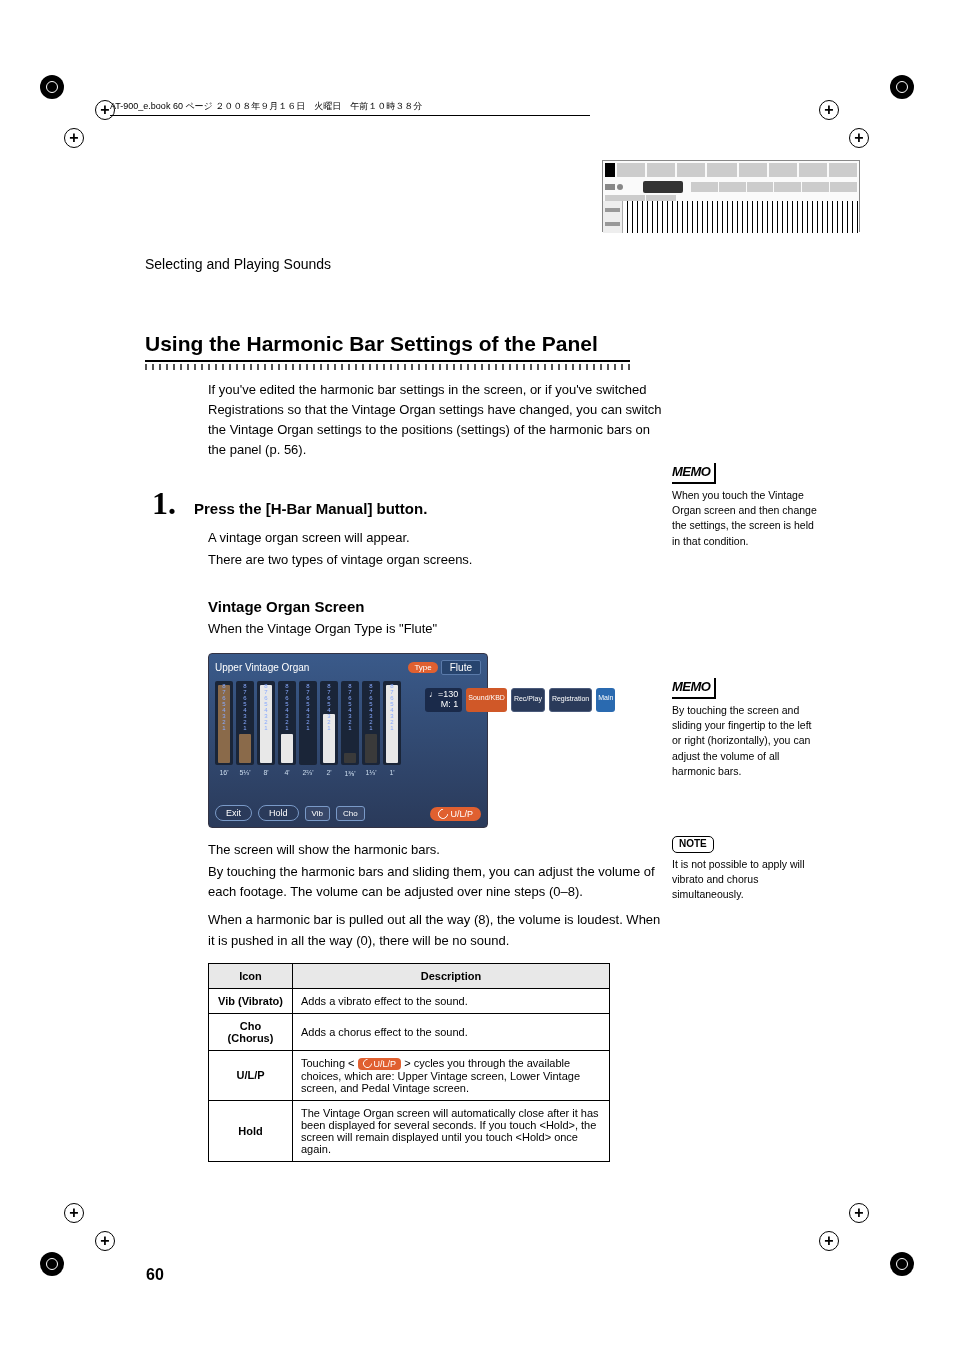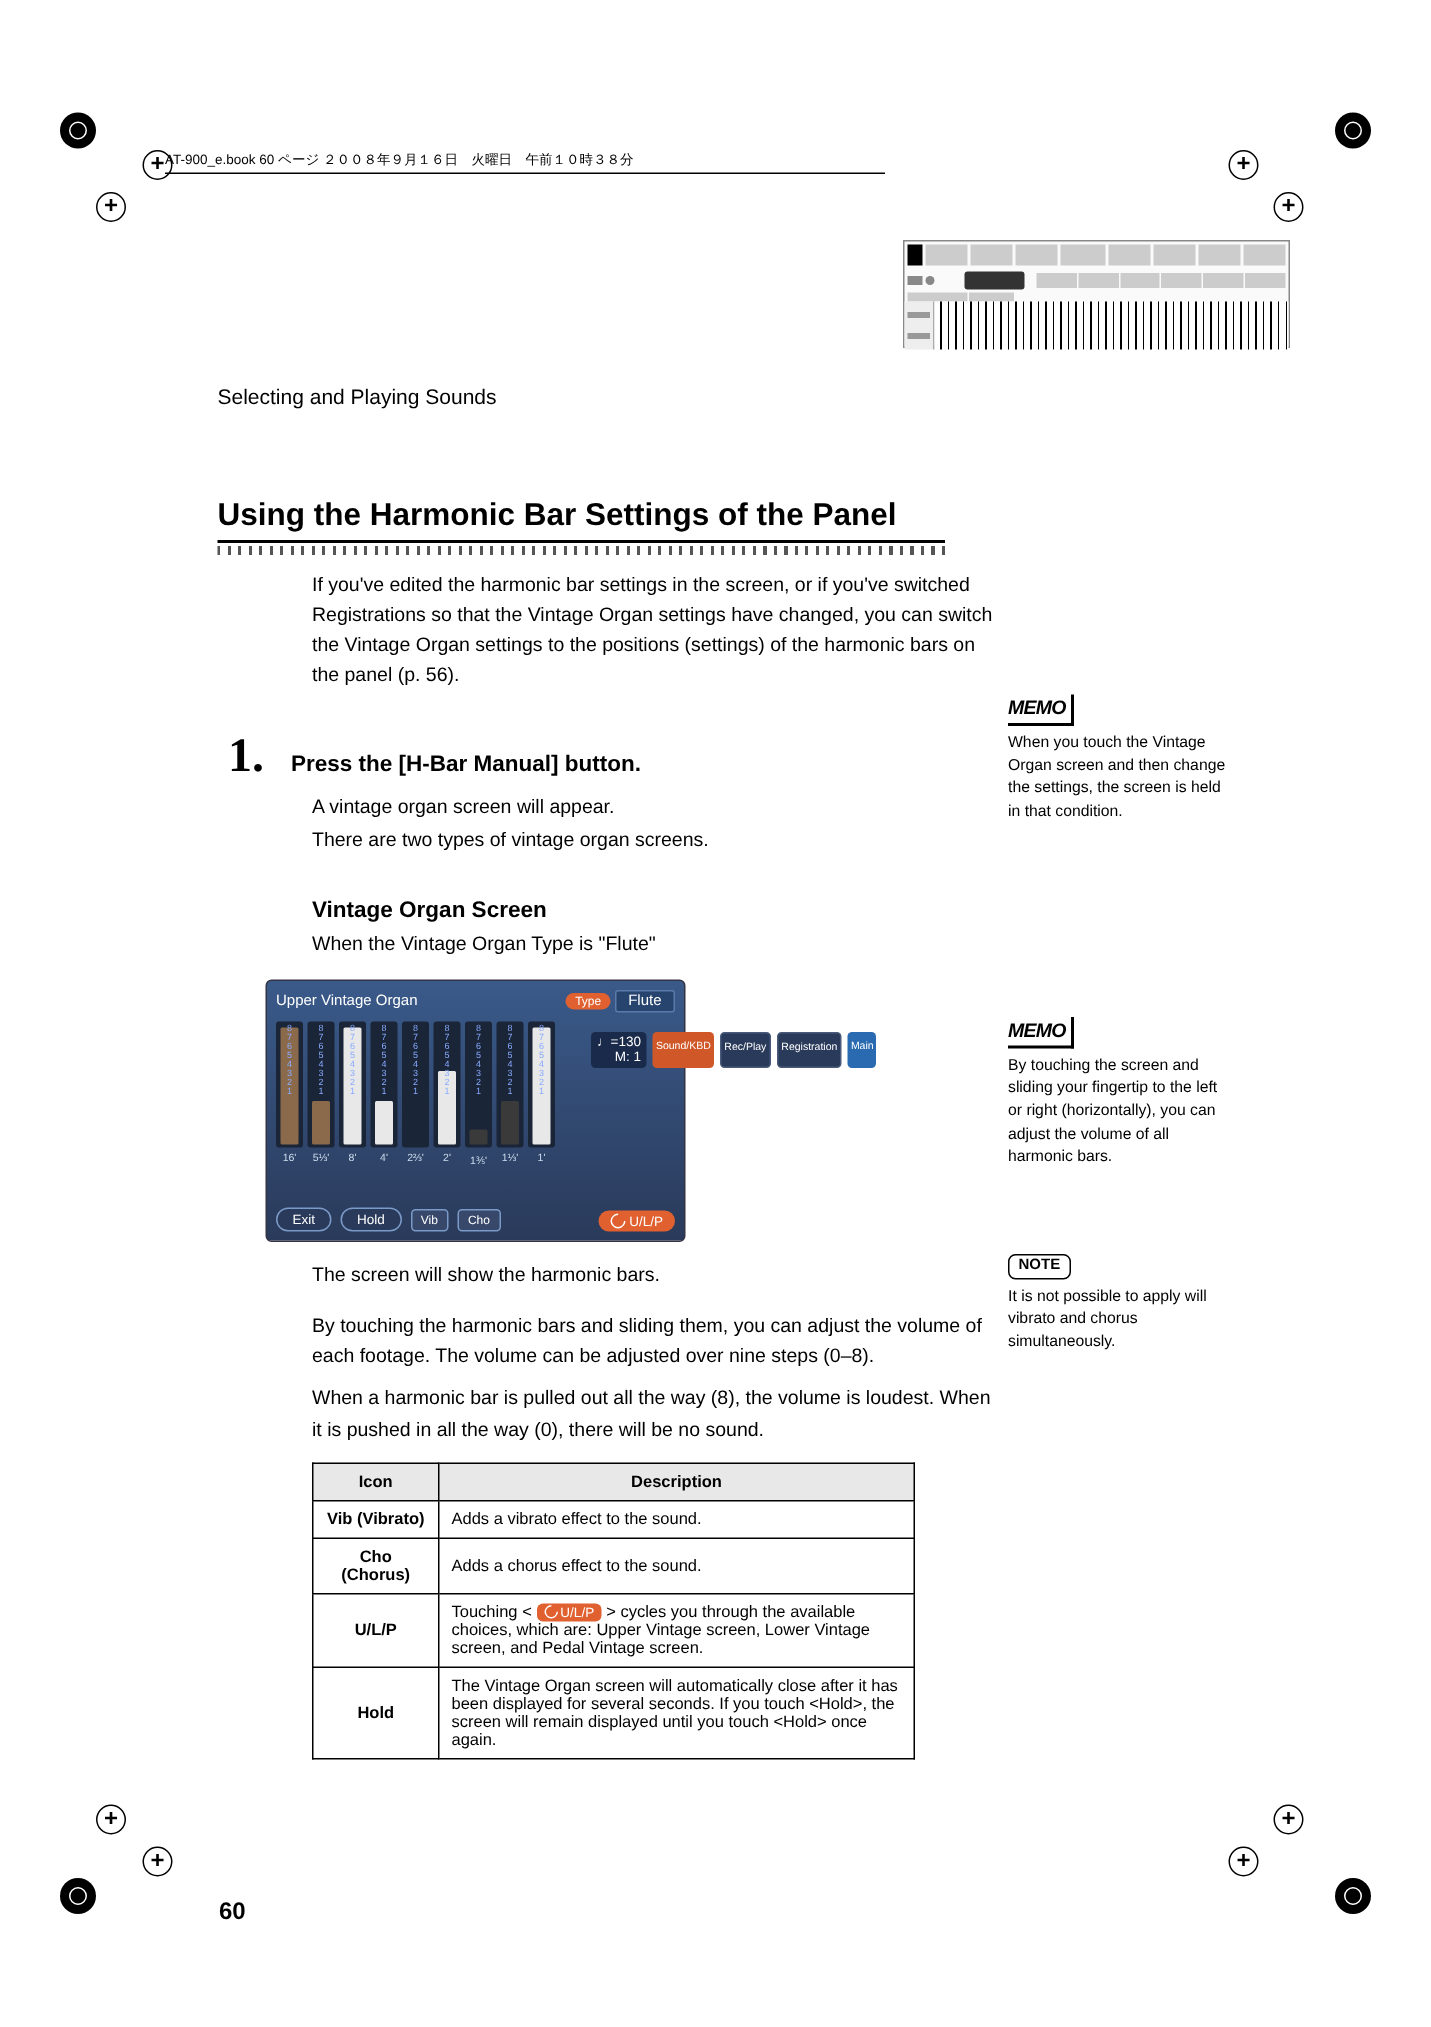--- a/index.html
+++ b/index.html
@@ -22,21 +22,21 @@
 .kb-keys .keys { flex: 1; background: repeating-linear-gradient(90deg, #fff 0, #fff 4px, #000 4px, #000 5px); }
 .section-title { font-family: Arial, sans-serif; font-size: 14px; margin-top: 140px; margin-left: 55px; }
 .main-heading { font-family: Arial, sans-serif; font-weight: bold; font-size: 21px; margin-top: 60px; margin-left: 55px; border-bottom: 2.5px solid #000; padding-bottom: 4px; width: 485px; }
 .dots { margin-left: 55px; margin-top: 2px; width: 485px; height: 6px; background: repeating-linear-gradient(90deg, #555 0, #555 2px, transparent 2px, transparent 7px); }
 .body-text { font-size: 13px; line-height: 1.55; margin-left: 118px; margin-top: 10px; width: 460px; }
 .step { display: flex; align-items: baseline; margin-top: 24px; margin-left: 62px; gap: 18px; }
 .step-num { font-family: "Times New Roman", serif; font-weight: bold; font-size: 32px; }
 .step-title { font-family: Arial, sans-serif; font-weight: bold; font-size: 15px; }
 .sub-body { font-size: 13px; line-height: 1.55; margin-left: 118px; margin-top: 6px; width: 460px; }
 .subheading { font-family: Arial, sans-serif; font-weight: bold; font-size: 15px; margin-left: 118px; margin-top: 28px; }
-.screen-img { margin-left: 87px; margin-top: 14px; width: 280px; height: 175px; background: linear-gradient(#3a5a8a, #2a3a5a); border-radius: 4px; border: 1px solid #334; position: relative; padding: 6px; color: #fff; font-size: 9px; }
+.screen-img { margin-left: 118px; margin-top: 14px; width: 280px; height: 175px; background: linear-gradient(#3a5a8a, #2a3a5a); border-radius: 4px; border: 1px solid #334; position: relative; padding: 6px; color: #fff; font-size: 9px; }
 .screen-title { display: flex; justify-content: space-between; align-items: center; font-size: 10px; }
 .screen-title .type-box { display: flex; align-items: center; gap: 3px; }
 .screen-title .type-pill { background: #e06030; border-radius: 8px; padding: 1px 6px; font-size: 8px; }
 .screen-title .type-val { background: #27446e; border: 1px solid #5a7aaa; padding: 1px 8px; border-radius: 2px; }
 .screen-tempo { text-align: right; font-size: 9px; line-height: 1.1; background: #1a2a4a; border-radius: 3px; padding: 2px 4px; }
 .hbars { display: flex; gap: 3px; margin-top: 6px; height: 84px; width: 200px; }
 .hbar { width: 18px; background: #1a2538; border-radius: 2px; position: relative; display: flex; flex-direction: column; align-items: center; justify-content: flex-end; padding-bottom: 2px; }
 .hbar .nums { position: absolute; top: 2px; font-size: 6px; line-height: 1; color: #8af; text-align: center; }
 .hbar .fill { width: 12px; border-radius: 1px; }
 .fill-brown { background: #8a6a4a; }
@@ -283,21 +283,21 @@
       <span class="btn-oval">Exit</span>
       <span class="btn-oval">Hold</span>
       <span class="btn-small">Vib</span>
       <span class="btn-small">Cho</span>
       <span style="flex:1"></span>
       <span class="btn-orange">U/L/P</span>
     </div>
   </div>
 
   <div class="sub-body" style="margin-top:12px">The screen will show the harmonic bars.</div>
-  <div class="sub-body" style="margin-top:14px">By touching the harmonic bars and sliding them, you can adjust the volume of each footage. The volume can be adjusted over nine steps (0–8).</div>
+  <div class="sub-body" style="margin-top:2px">By touching the harmonic bars and sliding them, you can adjust the volume of each footage. The volume can be adjusted over nine steps (0–8).</div>
   <div class="sub-body" style="margin-top:8px">When a harmonic bar is pulled out all the way (8), the volume is loudest. When it is pushed in all the way (0), there will be no sound.</div>
 
   <table class="desc">
     <thead>
       <tr>
         <th>Icon</th>
         <th>Description</th>
       </tr>
     </thead>
     <tbody>

